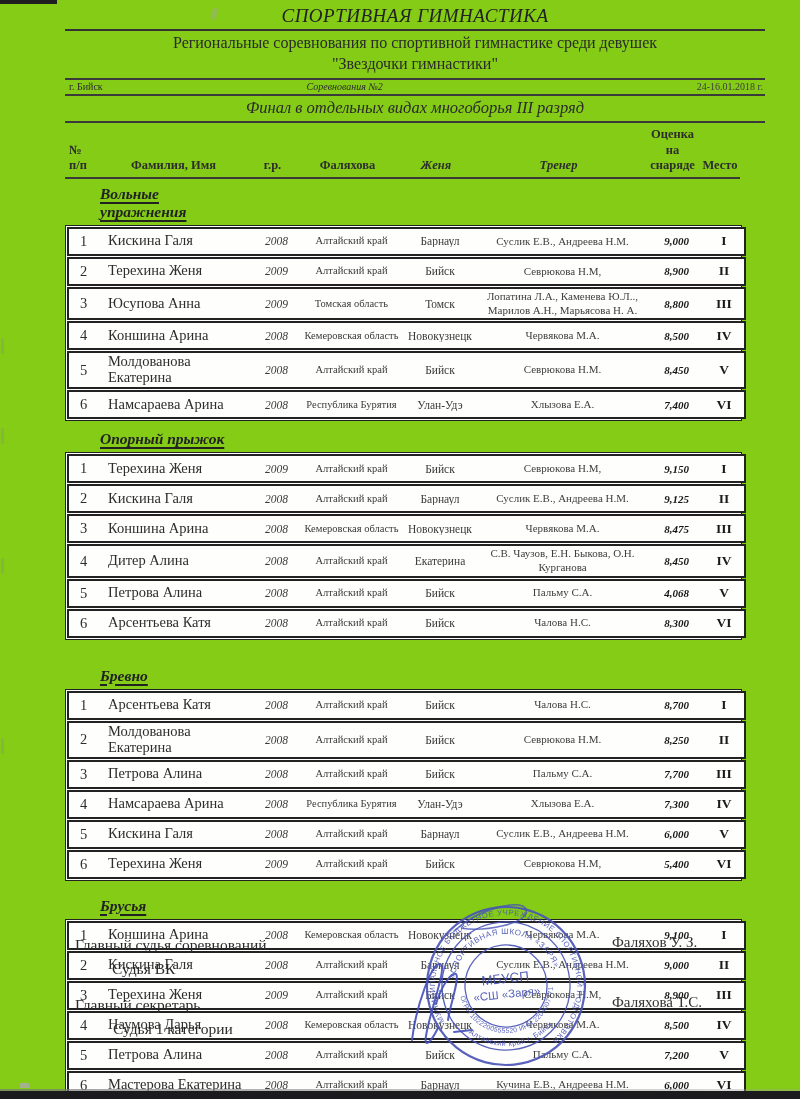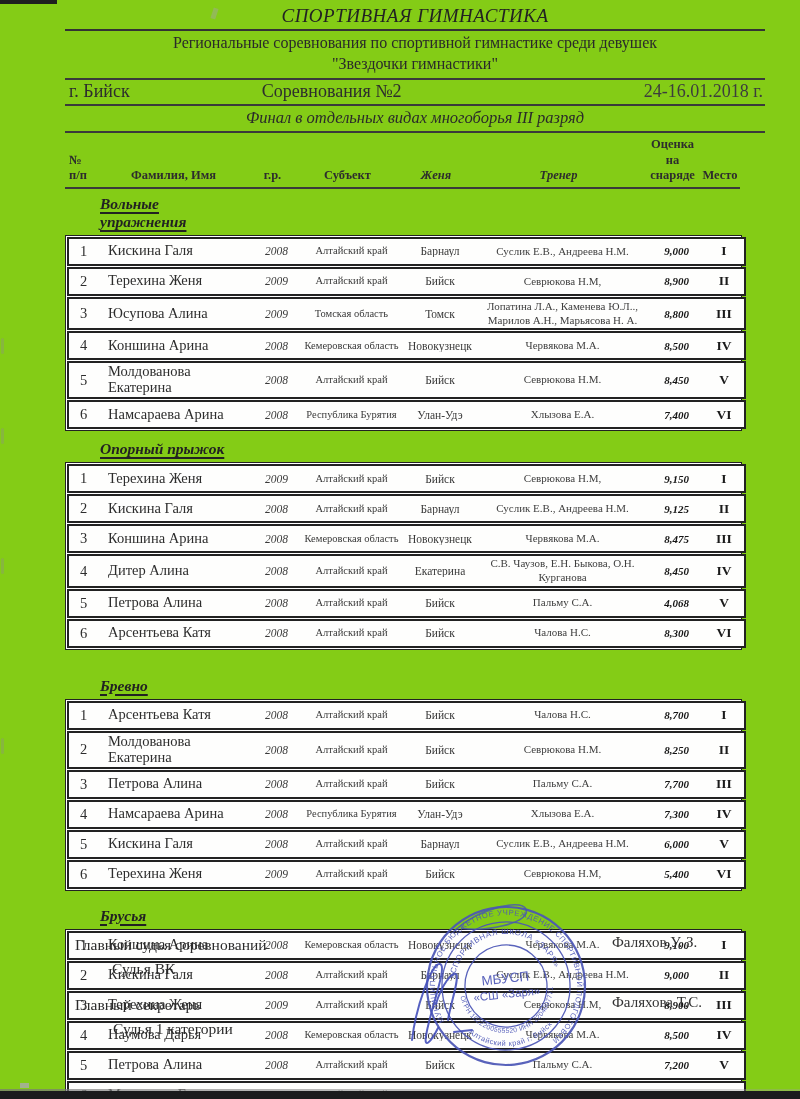--- a/index.html
+++ b/index.html
@@ -9,23 +9,23 @@
     font-family:"Liberation Serif", serif; color:#2d2d2d;
   }
   .doc { position:absolute; left:65px; top:5px; width:700px; }
 
   
   .title { text-align:center; font-style:italic; font-size:19px; letter-spacing:.5px; color:#222; }
   .rule { border:none; border-top:2px solid #333; margin:2px 0 0 0; }
   .subtitle { text-align:center; font-size:16px; margin-top:3px; color:#2a2a2a; }
   .cityrow {
     display:flex; align-items:center; margin-top:5px; padding:1px 2px 2px 4px;
-    border-top:2px solid #3a3a3a; border-bottom:2px solid #3a3a3a; font-size:18px;
+    border-top:2px solid #3a3a3a; border-bottom:2px solid #3a3a3a; font-size:10px;
   }
-  .cityrow .comp { flex:1; text-align:center; padding-right:110px; }
+  .cityrow .comp { flex:1; text-align:center; padding-right:110px;font-style:italic; }
   .cityrow .date { color:#3d3d3d; }
   .finalrow {
     text-align:center; font-style:italic; font-size:16.5px; padding:2px 0 3px 0;
     border-bottom:2px solid #3a3a3a; color:#2a2a2a;
   }
 
   
   .grid8 { display:grid; grid-template-columns:32px 153px 45px 105px 72px 173px 55px 40px; width:675px; }
   .colheaders { border-bottom:2px solid #3a3a3a; padding:4px 0 3px 0; align-items:end; }
   .colheaders .cell { font-weight:bold; font-size:12.5px; text-align:center; white-space:pre-line; line-height:1.25; }
@@ -93,21 +93,21 @@
       <span class="date">24-16.01.2018 г.</span>
     </div>
 
     <div class="finalrow">Финал в отдельных видах многоборья  III  разряд</div>
 
     <div class="grid8 colheaders">
       <div class="cell h-num">№
 п/п</div>
       <div class="cell h-name">Фамилия, Имя</div>
       <div class="cell h-year">г.р.</div>
-      <div class="cell h-region">Субъект</div>
+      <div class="cell h-region">Фаляхова</div>
       <div class="cell h-city">Женя</div>
       <div class="cell h-trainer">Тренер</div>
       <div class="cell h-score">Оценка на
 снаряде</div>
       <div class="cell h-place">Место</div>
     </div>
 
     <div class="sections">
   <section class="section">
     <div class="section-title"><span>Вольные упражнения</span></div>
@@ -129,21 +129,21 @@
     <div class="cell c-year">2009</div>
     <div class="cell c-region">Алтайский край</div>
     <div class="cell c-city">Бийск</div>
     <div class="cell c-trainer">Севрюкова Н.М,</div>
     <div class="cell c-score">8,900</div>
     <div class="cell c-place">II</div>
   </div>
 
   <div class="grid8 row">
     <div class="cell c-num">3</div>
-    <div class="cell c-name">Юсупова Алина</div>
+    <div class="cell c-name">Юсупова Анна</div>
     <div class="cell c-year">2009</div>
     <div class="cell c-region">Томская область</div>
     <div class="cell c-city">Томск</div>
     <div class="cell c-trainer">Лопатина Л.А., Каменева Ю.Л.., Марилов А.Н., Марьясова Н. А.</div>
     <div class="cell c-score">8,800</div>
     <div class="cell c-place">III</div>
   </div>
 
   <div class="grid8 row">
     <div class="cell c-num">4</div>

